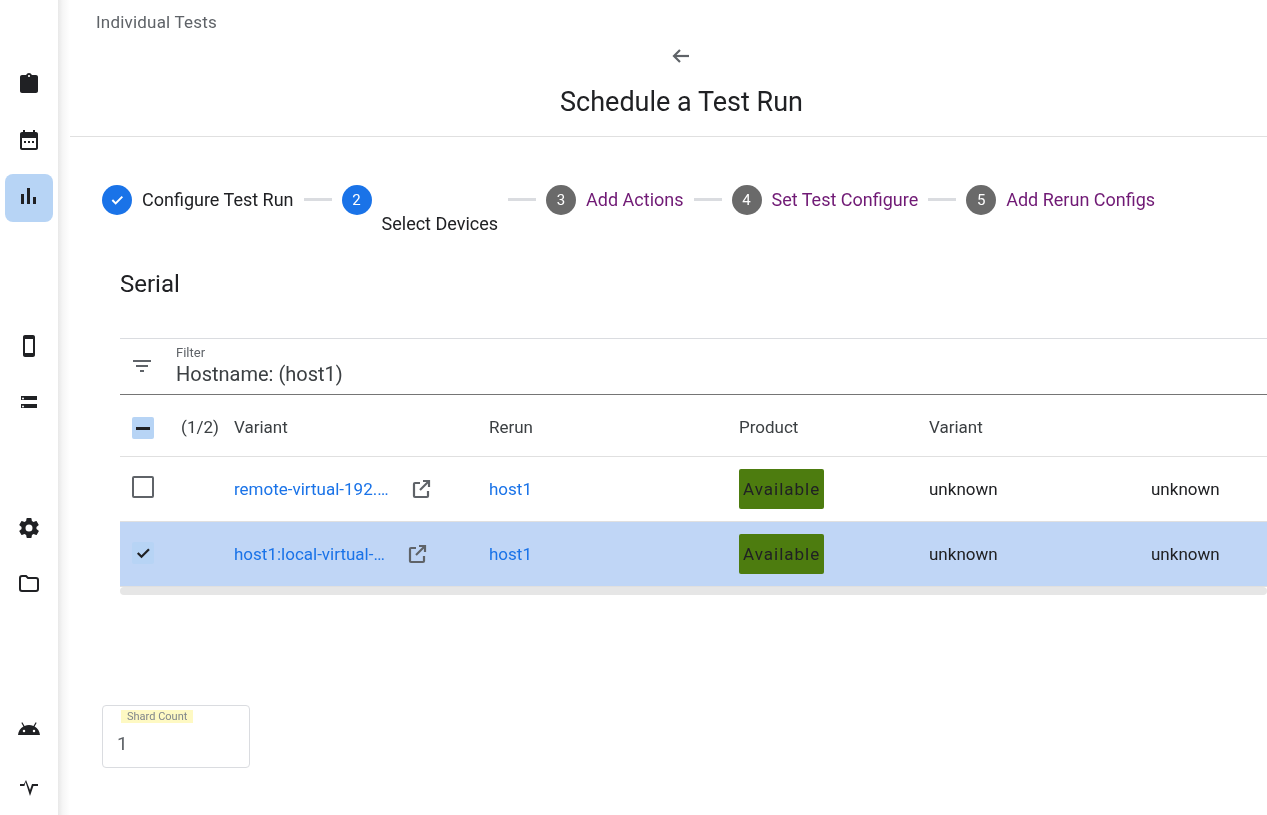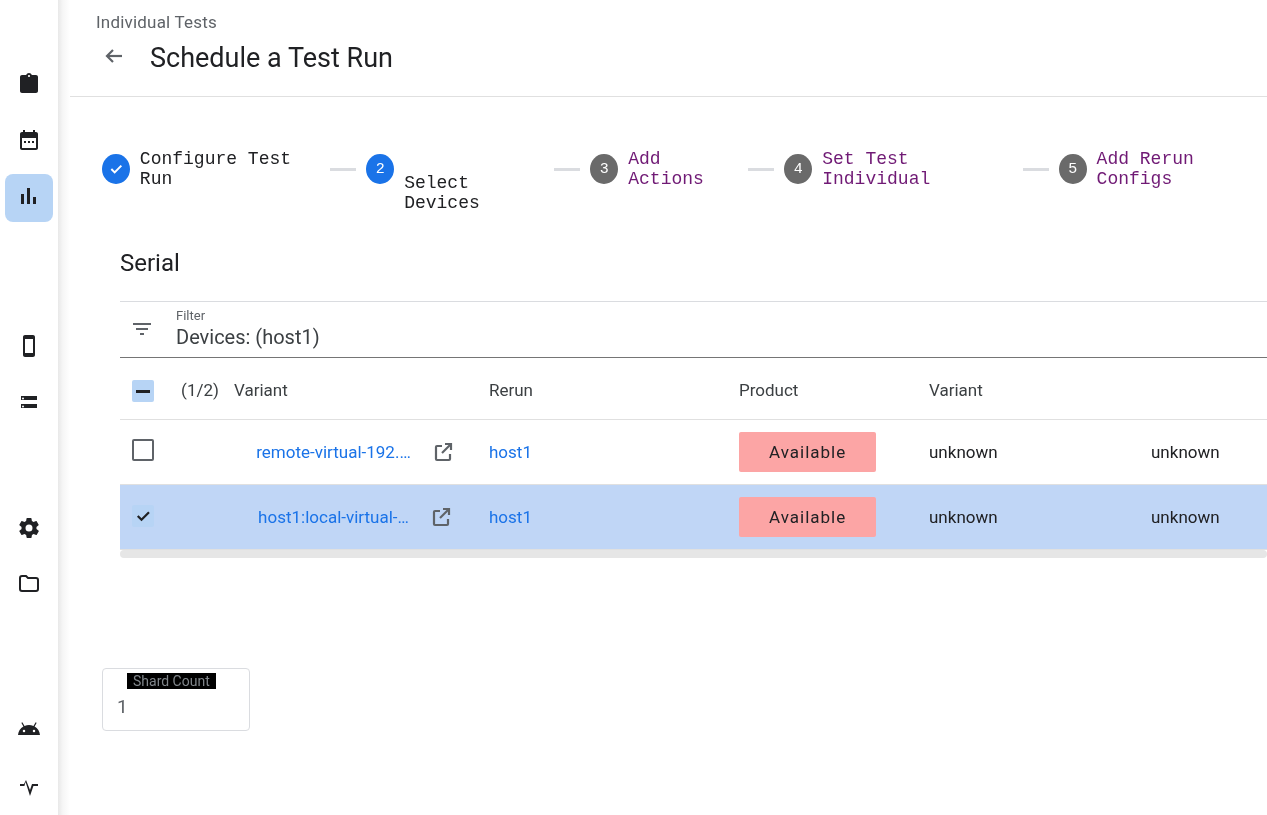--- a/index.html
+++ b/index.html
@@ -58,22 +58,23 @@
   }
   .breadcrumb {
     font-size: 17px;
     color: #5f6368;
     margin-bottom: 6px;
     letter-spacing: 0.2px;
   }
   .title-row {
     display: flex;
     align-items: center;
-    gap: 16px;
+    gap: 8px;
     margin-top: 4px;
+    flex-direction: column;
   }
   .back-btn {
     width: 40px; height: 40px;
     display: inline-flex; align-items: center; justify-content: center;
     border-radius: 50%;
     color: #5f6368;
     cursor: pointer;
     margin-left: -2px;
   }
   .back-btn svg { width: 24px; height: 24px; }
@@ -82,21 +83,20 @@
     font-weight: 400;
     color: #202124;
   }
 
   
   .stepper {
     display: flex;
     align-items: center;
     gap: 10px;
     padding: 28px 0 28px 32px;
-    font-family: Liberation Mono, monospace;
   }
   .step {
     display: inline-flex;
     align-items: center;
     gap: 10px;
     cursor: pointer;
   }
   .step-circle {
     width: 30px; height: 30px;
     border-radius: 50%;
@@ -114,21 +114,21 @@
   .step-connector {
     width: 28px; height: 3px; background: #dadce0;
   }
 
   
   .content { padding: 0 0 0 32px; }
   .section-title {
     font-size: 24px; color: #202124; font-weight: 400;
     padding: 8px 0 24px 18px;
   }
-  .section-inner { padding-left: 0; }
+  .section-inner { padding-left: 0; margin-top: 16px; }
 
   
   .filter-bar {
     border-top: 1px solid #dadce0;
     border-bottom: 1px solid #757575;
     margin-left: 18px;
     display: flex;
     align-items: center;
     padding: 6px 0 8px 10px;
     gap: 22px;
@@ -160,29 +160,29 @@
     cursor: pointer;
     margin-left: 8px;
     background:#fff;
   }
   .chk.indet { background:#b7d4f5; border-color:#b7d4f5; color:#202124;}
   .chk.indet::after { content:""; width:14px; height:3px; background:#202124;}
   .chk.checked { background:#b7d4f5; border-color:#b7d4f5;}
   .chk.checked svg { width:18px; height:18px; }
   .chk.empty {}
   .link { color: #1a73e8; cursor: pointer; }
-  .serial-cell { display:flex; align-items:center; gap: 16px; justify-content: center;}
+  .serial-cell { display:flex; align-items:center; gap: 16px;}
   .serial-text { max-width:160px; white-space:nowrap; overflow:hidden; text-overflow:ellipsis; }
   .ext-icon { color:#5f6368; display:inline-flex; padding:4px; border-radius:4px; cursor:pointer;}
   .ext-icon svg { width:24px; height:24px;}
   .state-badge {
     display:inline-block;
-    background:#fca5a5;
+    background:#4d7c0f;
     color:#202124;
-    padding: 10px 30px;
+    padding: 10px 4px;
     font-size: 17px;
     letter-spacing: 1px;
     border-radius:2px;
   }
   .trow.selected { background:#c0d6f6; }
   .hscroll { height:8px; background:#e6e6e6; border-radius:4px; margin-left:18px; margin-right:0;}
 
   
   .bottom-inputs {
     display:flex; gap:24px; margin-top:110px; padding-left:0;
@@ -190,23 +190,23 @@
   .field {
     position:relative;
     border:1px solid #dadce0;
     border-radius:4px;
     padding: 26px 14px 12px 14px;
   }
   .field.sm { width:148px; }
   .field.lg { flex:1; margin-right:2px;}
   .field-label {
     position:absolute;
-    top:-2px; left:24px;
-    font-size:14px; color:#80868b;
-    background:#000000; padding:0 6px;
+    top:-2px; left:18px;
+    font-size:11px; color:#80868b;
+    background:#fef9c3; padding:0 6px;
     transform: translateY(6px);
   }
   .field-value { font-size:19px; color:#5f6368; }
 </style>
 </head>
 <body>
 
 <div class="sidebar">
   <div class="sidebar-group">
     <div class="sidebar-item">
@@ -317,42 +317,42 @@
       <span class="step-label active">Select Devices</span>
     </div>
     <span class="step-connector"></span>
     <div class="step">
       <span class="step-circle">3</span>
       <span class="step-label inactive">Add Actions</span>
     </div>
     <span class="step-connector"></span>
     <div class="step">
       <span class="step-circle">4</span>
-      <span class="step-label inactive">Set Test Individual</span>
+      <span class="step-label inactive">Set Test Configure</span>
     </div>
     <span class="step-connector"></span>
     <div class="step">
       <span class="step-circle">5</span>
       <span class="step-label inactive">Add Rerun Configs</span>
     </div>
   </div>
 
   <div class="content">
     <div class="section-title">Serial</div>
 
     <div class="section-inner">
       <div class="filter-bar">
         <span class="filter-icon">
           <svg viewBox="0 0 24 24" fill="currentColor">
               <path d="M3 6h18v2H3zM6 11h12v2H6zM10 16h4v2h-4z"></path>
             </svg>
         </span>
         <div class="filter-field">
           <div class="filter-label">Filter</div>
-          <div class="filter-value">Devices: (host1)</div>
+          <div class="filter-value">Hostname: (host1)</div>
         </div>
       </div>
 
       <div class="table-wrap">
         <div class="thead">
           <div class="th"><span class="chk indet"></span></div>
           <div class="th count-label">(1/2)</div>
           <div class="th">Variant</div>
           <div class="th">Rerun</div>
           <div class="th">Product</div>

